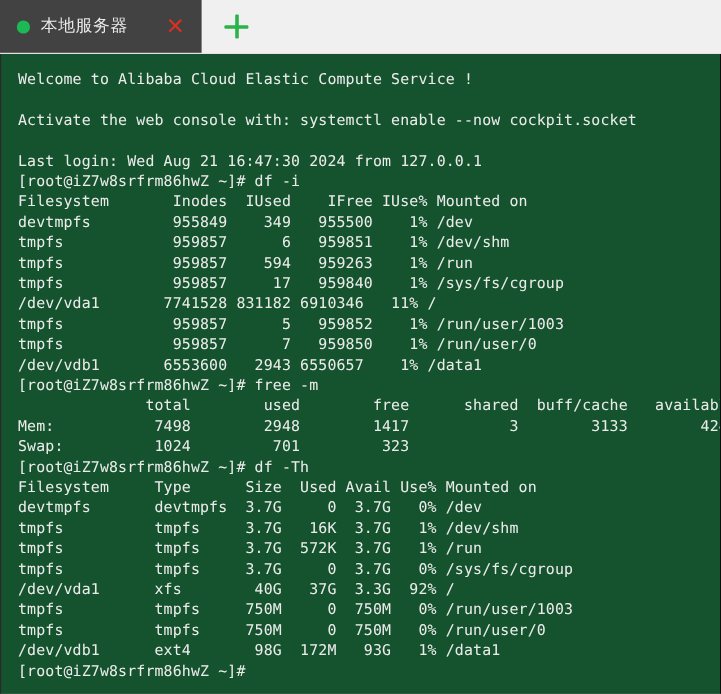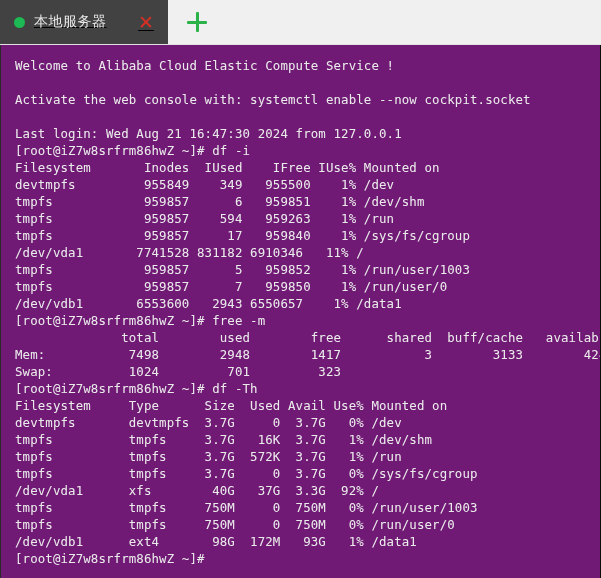--- a/index.html
+++ b/index.html
@@ -37,21 +37,20 @@
 
   .tab {
     width: 168px;
     background: #424242;
     display: flex;
     align-items: center;
     box-sizing: border-box;
     padding: 0 10px 0 14px;
     position: relative;
     cursor: default;
-    text-decoration: underline;
   }
 
   .tab-status-dot {
     width: 11px;
     height: 11px;
     border-radius: 50%;
     background: #1db954;
     flex: 0 0 auto;
     margin-right: 9px;
   }
@@ -109,21 +108,21 @@
     top: 50%;
     left: 1px;
     height: 3px;
     width: 20px;
     margin-top: -1.5px;
   }
 
   
   .terminal {
     flex: 1 1 auto;
-    background: #701a75;
+    background: #14532d;
     border-left: 1px solid #2a2a2a;
     border-right: 1px solid #0d0d0d;
     box-sizing: border-box;
     padding: 12px 0 0 14px;
     overflow: hidden;
   }
 
   .term-screen {
     font-family: "DejaVu Sans Mono", monospace;
     font-size: 12.4px;

